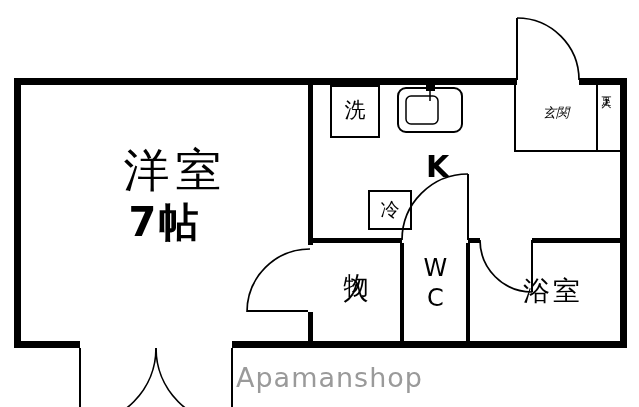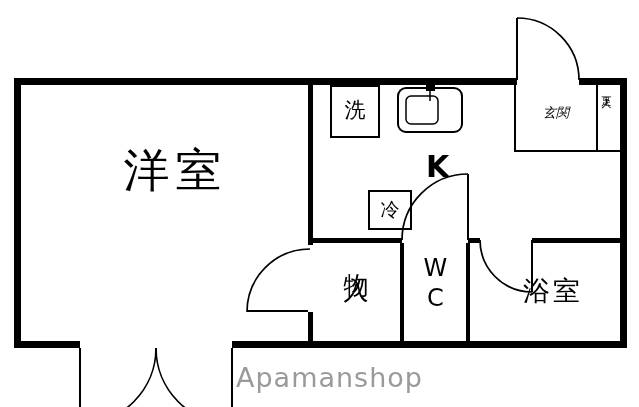--- a/index.html
+++ b/index.html
@@ -75,20 +75,21 @@
     <g>
       <rect x="398" y="88" width="64" height="44" rx="8" fill="#fff" stroke="#000" stroke-width="2"></rect>
       <rect x="406" y="96" width="32" height="28" rx="5" fill="#fff" stroke="#000" stroke-width="1.5"></rect>
       <rect x="426" y="82" width="9" height="9" fill="#000"></rect>
       <line x1="430" y1="91" x2="430" y2="101" stroke="#000" stroke-width="1.5"></line>
     </g>
   </svg>
 
   <div class="label centered" style="left:21px;top:145px;width:287px;font-size:46px;font-weight:400;letter-spacing:6px;margin-left:11px;">洋室</div>
 
+  <div class="label centered" style="left:21px;top:200px;width:287px;font-size:40px;font-weight:600;letter-spacing:2px;">7帖</div>
 
   <div class="label centered" style="left:415px;top:150px;width:45px;font-size:30px;font-weight:600;">K</div>
 
   <div class="label centered" style="left:330px;top:99px;width:50px;font-size:21px;">洗</div>
 
   <div class="label centered" style="left:368px;top:199px;width:44px;font-size:19px;">冷</div>
 
   <div class="label centered" style="left:516px;top:106px;width:80px;font-size:13px;font-style:italic;">玄関</div>
 
   <div class="label vert" style="left:601px;top:88px;height:60px;font-size:10px;letter-spacing:1px;">下足入</div>

